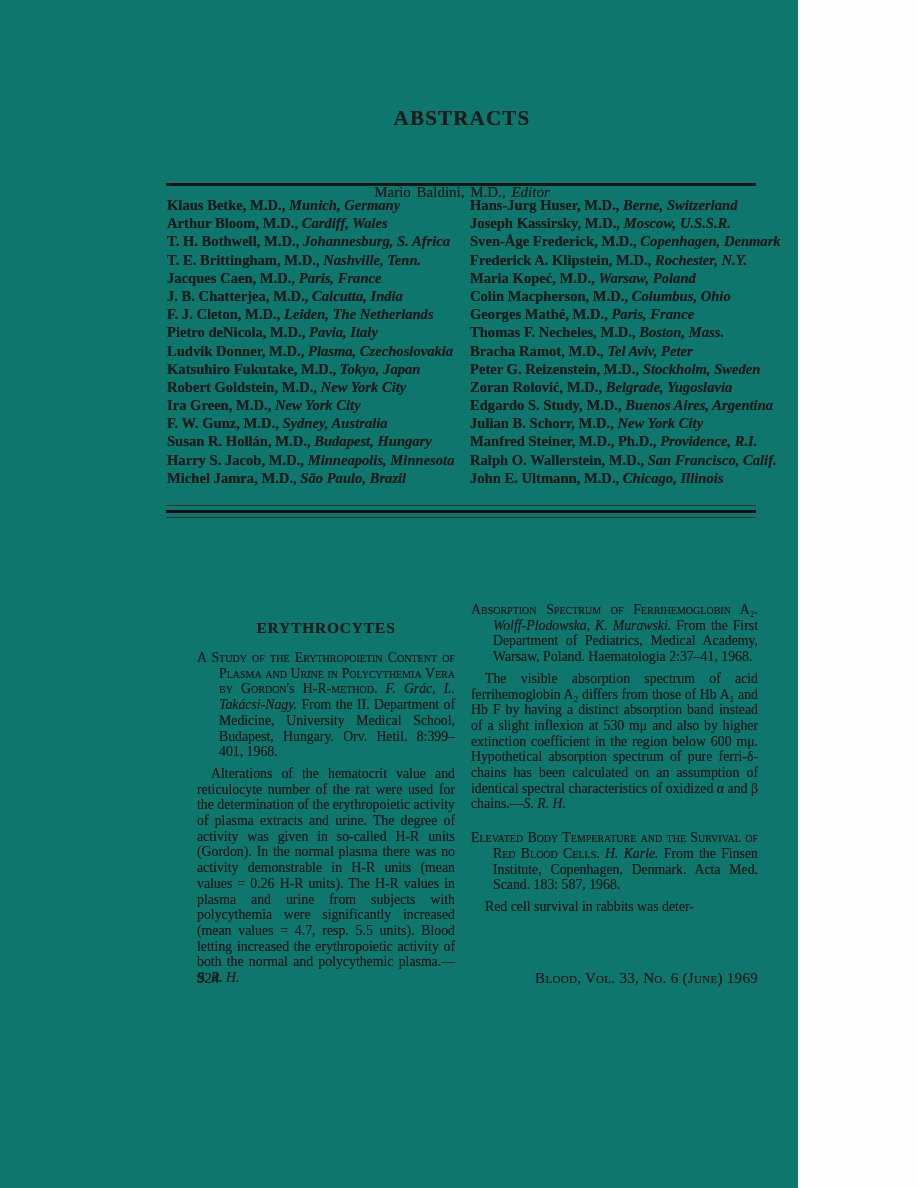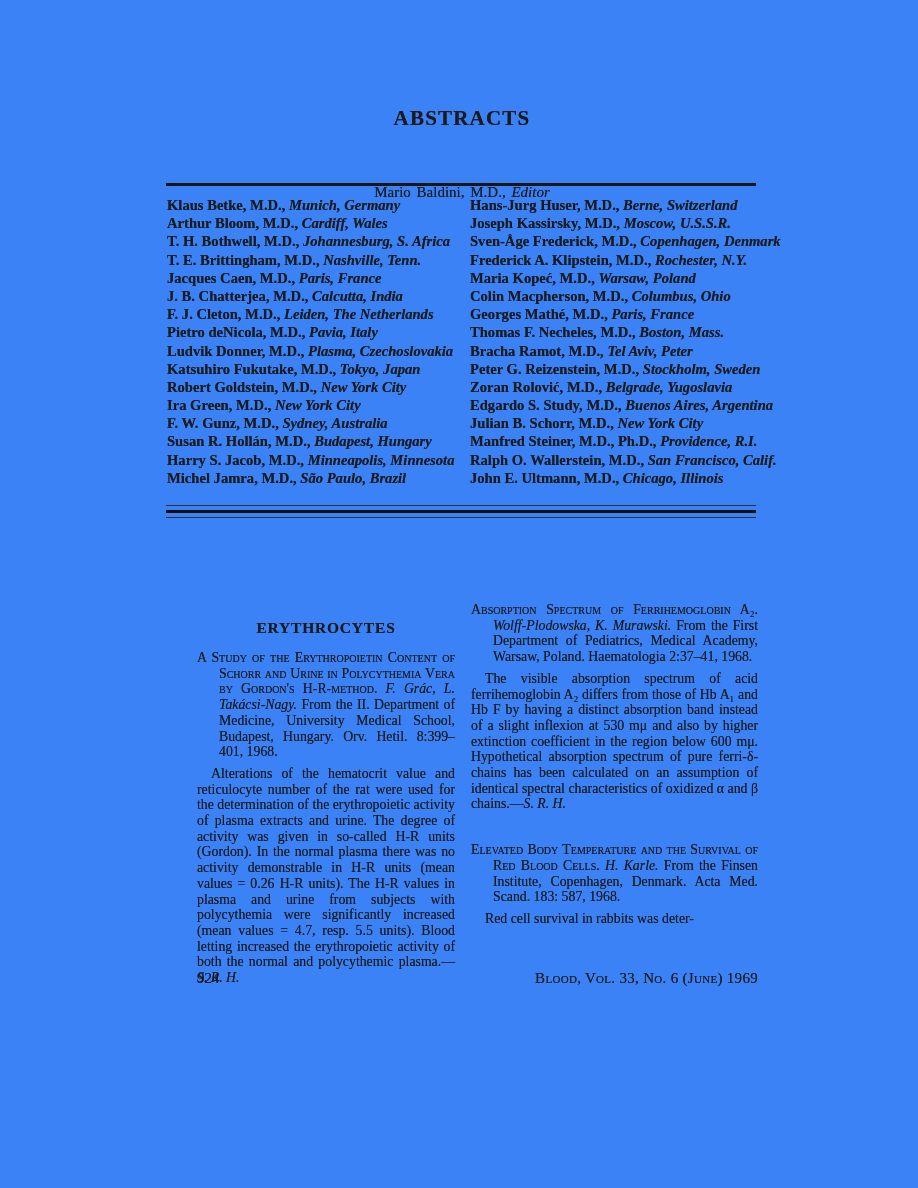--- a/index.html
+++ b/index.html
@@ -3,21 +3,21 @@
 <meta charset="utf-8">
 <style>
   html,body{margin:0;padding:0;}
   body{
     width:918px;height:1188px;
     background:#fefefe;
     font-family:"Liberation Serif","DejaVu Serif",serif;
     color:#1b1b1b;
     text-shadow:0 0 0.45px rgba(10,10,10,0.6);
   }
-  .page{position:relative;width:918px;height:1188px;overflow:hidden;background:#3b82f6;}
+  .page{position:relative;width:798px;height:1188px;overflow:hidden;background:#0f766e;}
 
   .page-title{
     position:absolute;top:106px;left:167px;width:590px;
     text-align:center;font-size:21px;font-weight:bold;letter-spacing:1.2px;
   }
   .editor-line{
     position:absolute;top:146px;left:167px;width:590px;
     text-align:center;font-size:15px;word-spacing:2px;margin-top:38px;
   }
   .rule-single{
@@ -35,21 +35,21 @@
   .rules-triple .thin{height:1.4px;background:#303030;}
   .rules-triple .thick{height:3px;background:#101010;margin:4px 0 3.5px 0;}
 
   .abs-col{position:absolute;top:602px;font-size:13.8px;line-height:15.7px;}
   .abs-col.left{left:197px;width:258px;}
   .abs-col.right{left:471px;width:287px;}
   .section-heading{
     text-align:center;font-weight:bold;font-size:15.5px;letter-spacing:0.8px;
     line-height:20px;margin:16px 0 12px 0;
   }
-  .abstract + .abstract{margin-top:30px;}
+  .abstract + .abstract{margin-top:18px;}
   p.citation{
     margin:0;text-align:justify;
     padding-left:22px;text-indent:-22px;
   }
   p.body-par{margin:6px 0 0 0;text-align:justify;text-indent:14px;}
   .sc{font-variant:small-caps;}
   .it{font-style:italic;}
   .rm{font-style:normal;}
 
   .page-number{position:absolute;top:970px;left:197px;font-size:15px;}
@@ -115,21 +115,21 @@
   <div class="rules-triple">
     <div class="thin"></div>
     <div class="thick"></div>
     <div class="thin"></div>
   </div>
 
   <div class="abs-col left">
     <div class="section-heading">ERYTHROCYTES</div>
     <div>
         <div class="abstract">
-          <p class="citation"><span class="sc">A Study of the Erythropoietin Content of Schorr and Urine in Polycythemia Vera by Gordon's H-R-method. </span><span class="it">F. Grác, L. Takácsi-Nagy.</span><span class="rm"> From the II. Department of Medicine, University Medical School, Budapest, Hungary. Orv. Hetil. 8:399–401, 1968.</span></p>
+          <p class="citation"><span class="sc">A Study of the Erythropoietin Content of Plasma and Urine in Polycythemia Vera by Gordon's H-R-method. </span><span class="it">F. Grác, L. Takácsi-Nagy.</span><span class="rm"> From the II. Department of Medicine, University Medical School, Budapest, Hungary. Orv. Hetil. 8:399–401, 1968.</span></p>
           <p class="body-par"><span class="rm">Alterations of the hematocrit value and reticulocyte number of the rat were used for the determination of the erythropoietic activity of plasma extracts and urine. The degree of activity was given in so-called H-R units (Gordon). In the normal plasma there was no activity demonstrable in H-R units (mean values = 0.26 H-R units). The H-R values in plasma and urine from subjects with polycythemia were significantly increased (mean values = 4.7, resp. 5.5 units). Blood letting increased the erythropoietic activity of both the normal and polycythemic plasma.—</span><span class="it">S. R. H.</span></p>
         </div>
       </div>
   </div>
 
   <div class="abs-col right">
     <div>
         <div class="abstract">
           <p class="citation"><span class="sc">Absorption Spectrum of Ferrihemoglobin A₂. </span><span class="it">Wolff-Plodowska, K. Murawski.</span><span class="rm"> From the First Department of Pediatrics, Medical Academy, Warsaw, Poland. Haematologia 2:37–41, 1968.</span></p>
           <p class="body-par"><span class="rm">The visible absorption spectrum of acid ferrihemoglobin A₂ differs from those of Hb A₁ and Hb F by having a distinct absorption band instead of a slight inflexion at 530 mμ and also by higher extinction coefficient in the region below 600 mμ. Hypothetical absorption spectrum of pure ferri-δ-chains has been calculated on an assumption of identical spectral characteristics of oxidized α and β chains.—</span><span class="it">S. R. H.</span></p>

